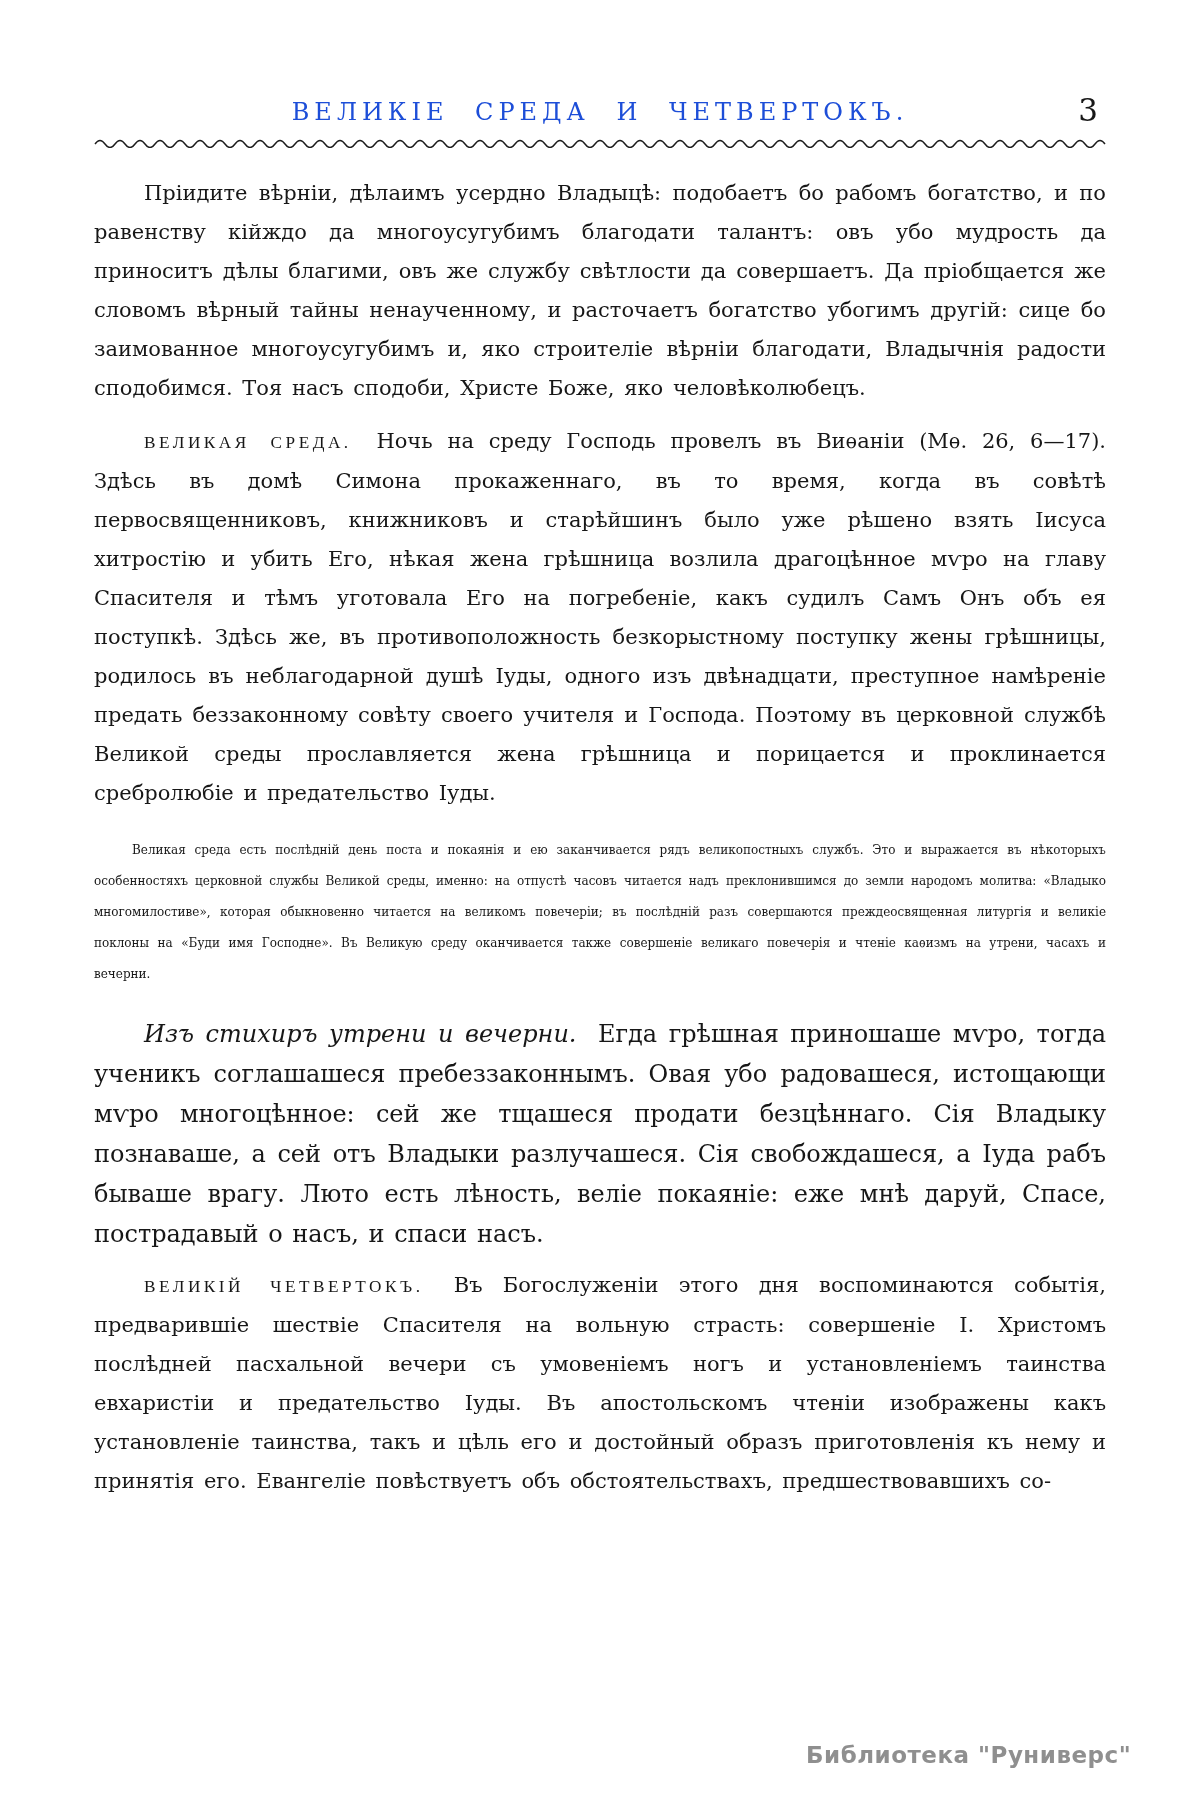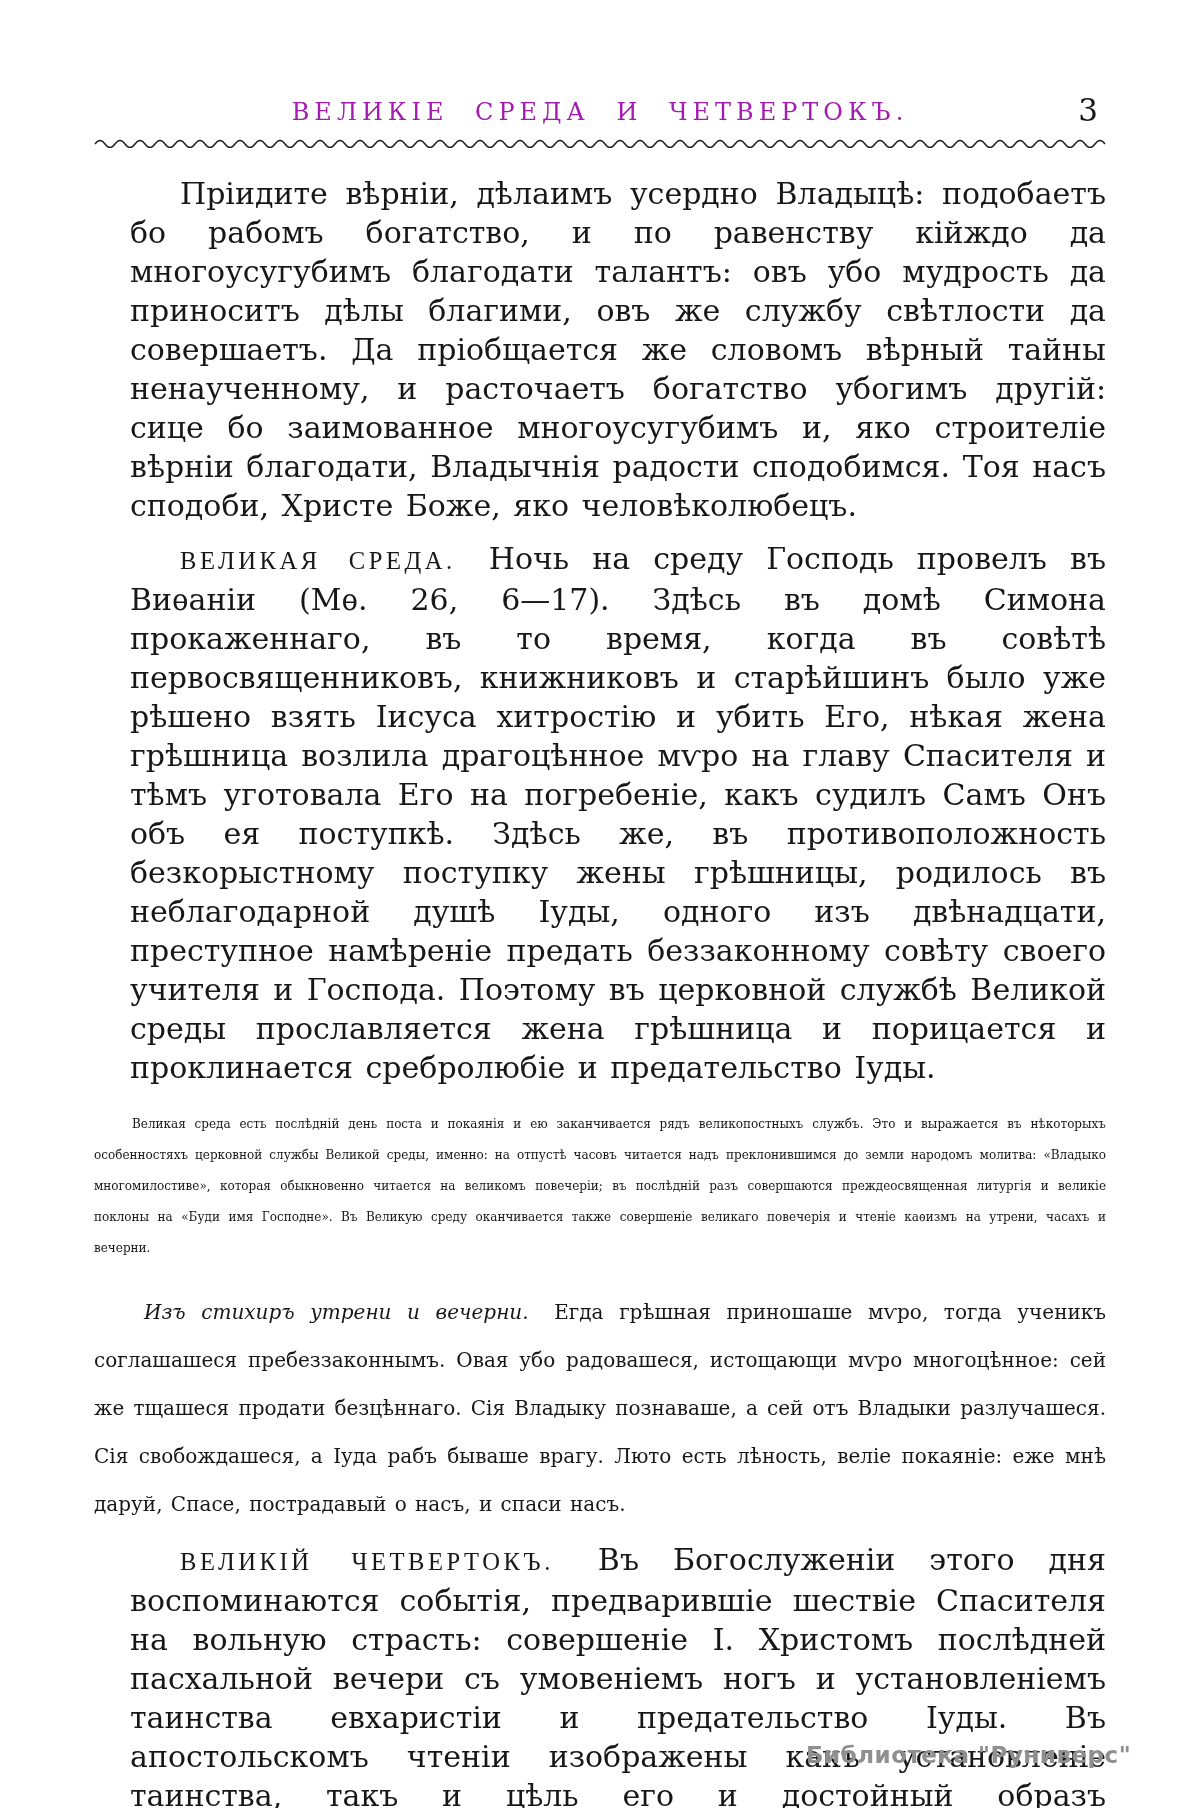--- a/index.html
+++ b/index.html
@@ -7,27 +7,27 @@
   .page {
     position: relative; width: 1200px; height: 1808px;
     background: #ffffff; overflow: hidden;
     font-family: "DejaVu Serif", "Liberation Serif", serif;
     color: #171717;
   }
   .content { position: absolute; left: 94px; top: 98px; width: 1012px; }
   .header { position: relative; height: 38px; }
   .title {
     text-align: center; font-size: 24px; letter-spacing: 5px;
-    word-spacing: 14px; white-space: nowrap; color: #a21caf;
+    word-spacing: 14px; white-space: nowrap; color: #1d4ed8;
   }
   .page-number { position: absolute; right: 8px; top: -6px; font-size: 31px; }
   .wave { display: block; margin: 0 0 26px 0; }
   .para { margin: 0; text-align: justify; }
-  .main  { font-size: 30px; line-height: 39px; text-indent: 50px; word-spacing: 3px; margin-left: 36px; }
-  .stich { font-size: 20px; line-height: 48px; text-indent: 50px; word-spacing: 2px; }
+  .main  { font-size: 21px; line-height: 39px; text-indent: 50px; word-spacing: 3px; }
+  .stich { font-size: 24px; line-height: 40px; text-indent: 50px; word-spacing: 2px; }
   .small { font-size: 12px; line-height: 31px; text-indent: 38px; word-spacing: 1.5px; }
   .mb1 { margin-bottom: 14px; }
   .mb2 { margin-bottom: 22px; }
   .mb3 { margin-bottom: 24px; }
   .mb4 { margin-bottom: 12px; }
   .mb5 { margin-bottom: 26px; }
   .lead-caps {
     text-transform: uppercase; font-size: 0.82em;
     letter-spacing: 3.5px; word-spacing: 8px; margin-right: 10px; font-family: Liberation Serif, serif;
   }

